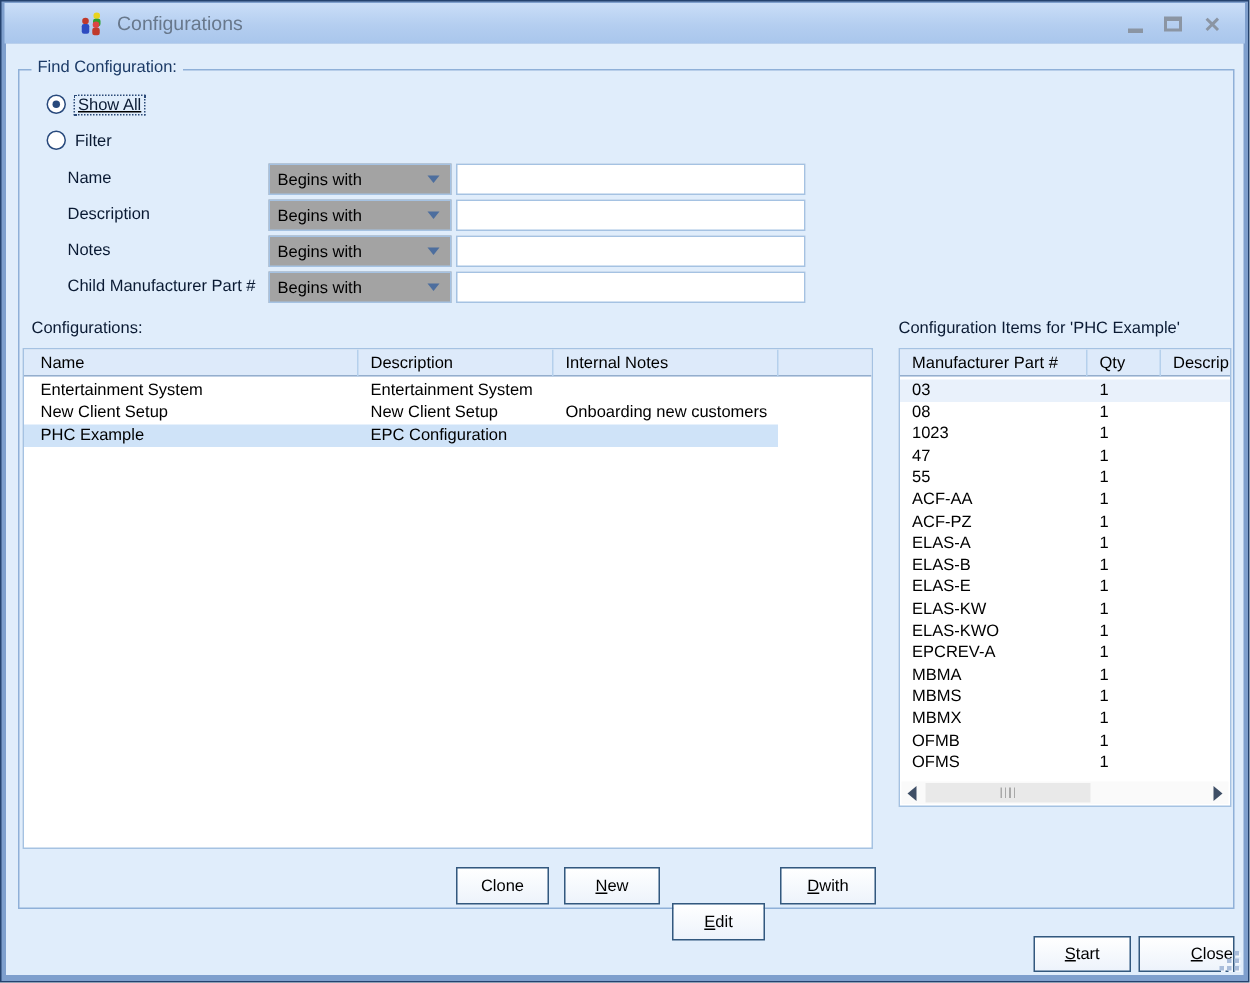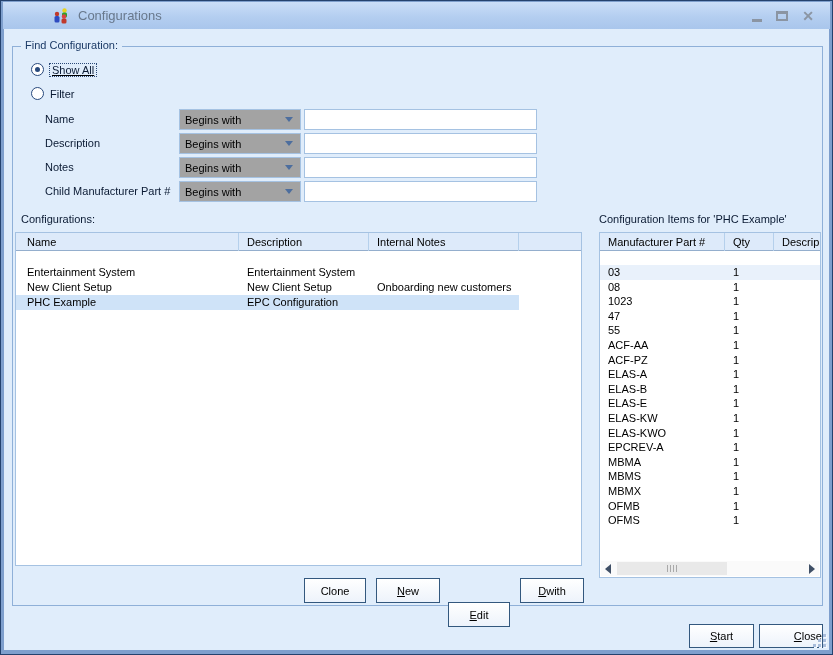--- a/index.html
+++ b/index.html
@@ -72,21 +72,21 @@
   .listbox {
     position:absolute; background:#fff; border:1px solid #a5c2e2;
     overflow:hidden;
   }
   .list-header {
     display:flex; height:18px; background:#ddeafa;
     border-bottom:1px solid #94aecd; align-items:center;
   }
   .hcell { height:18px; line-height:18px; overflow:hidden; white-space:nowrap; flex:none; }
   .hcell.sep { border-right:1px solid #b5d0ec; }
-  .list-body { padding-top:14px; }
+  .list-body { padding-top:2px; }
   .lrow { display:flex; white-space:nowrap; }
   .cell { overflow:hidden; white-space:nowrap; flex:none; }
 
   
   .c-name { width:223px; padding-left:11px; }
   .c-desc { width:130px; padding-left:8px; }
   .c-notes { width:150px; padding-left:8px; }
   .c-last { flex:1 1 auto; }
   .cfg-row { height:15px; line-height:15px; }
   .cfg-row.selected { background:linear-gradient(to right,#cfe3f8 0,#cfe3f8 503px,transparent 503px); }
@@ -220,21 +220,21 @@
         </div>
         <div class="lrow cfg-row selected">
           <span class="cell c-name">PHC Example</span>
           <span class="cell c-desc">EPC Configuration</span>
           <span class="cell c-notes"></span>
         </div>
       </div>
     </div>
 
     <span class="section-label" style="left:595px; top:184px;">Configuration Items for 'PHC Example'</span>
-    <div class="listbox" style="left:595px; top:203px; width:222px; height:346px;">
+    <div class="listbox" style="left:595px; top:203px; width:222px; height:306px;">
       <div class="list-header">
         <span class="hcell sep c-part">Manufacturer Part #</span>
         <span class="hcell sep c-qty">Qty</span>
         <span class="hcell c-descr">Descrip</span>
       </div>
       <div class="list-body">
         <div class="lrow item-row first">
             <span class="cell c-part">03</span>
             <span class="cell c-qty">1</span>
           </div>

